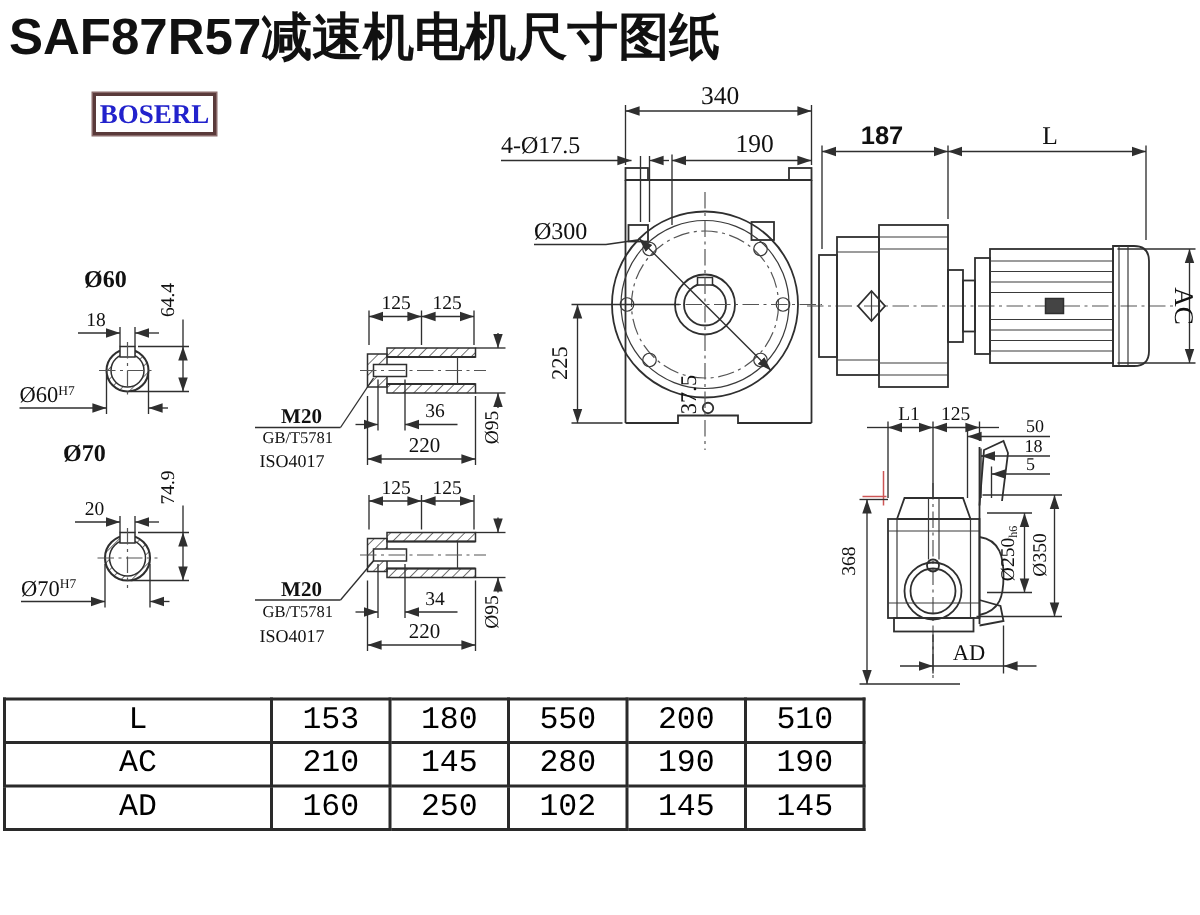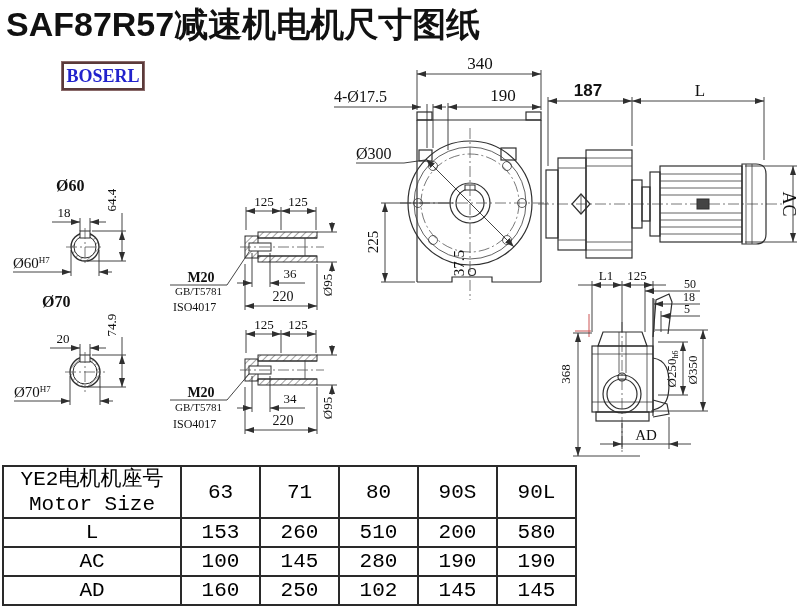--- a/index.html
+++ b/index.html
@@ -348,42 +348,31 @@
   <table id="spec">
     <colgroup>
         <col style="width:178px">
         <col style="width:79px">
         <col style="width:79px">
         <col style="width:79px">
         <col style="width:79px">
         <col style="width:79px">
       </colgroup>
     <tbody>
-        <tr class="r1">
-      <td class="hd">
-        <div>YE2电机机座号</div>
-        <div>Motor Size</div>
-      </td>
-      <td>63</td>
-      <td>71</td>
-      <td>80</td>
-      <td>90S</td>
-      <td>90L</td>
-    </tr>
     <tr class="rv">
       <td>L</td>
       <td>153</td>
-      <td>260</td>
+      <td>180</td>
+      <td>550</td>
+      <td>200</td>
       <td>510</td>
-      <td>200</td>
-      <td>580</td>
     </tr>
     <tr class="rv">
       <td>AC</td>
-      <td>100</td>
+      <td>210</td>
       <td>145</td>
       <td>280</td>
       <td>190</td>
       <td>190</td>
     </tr>
     <tr class="rv">
       <td>AD</td>
       <td>160</td>
       <td>250</td>
       <td>102</td>

